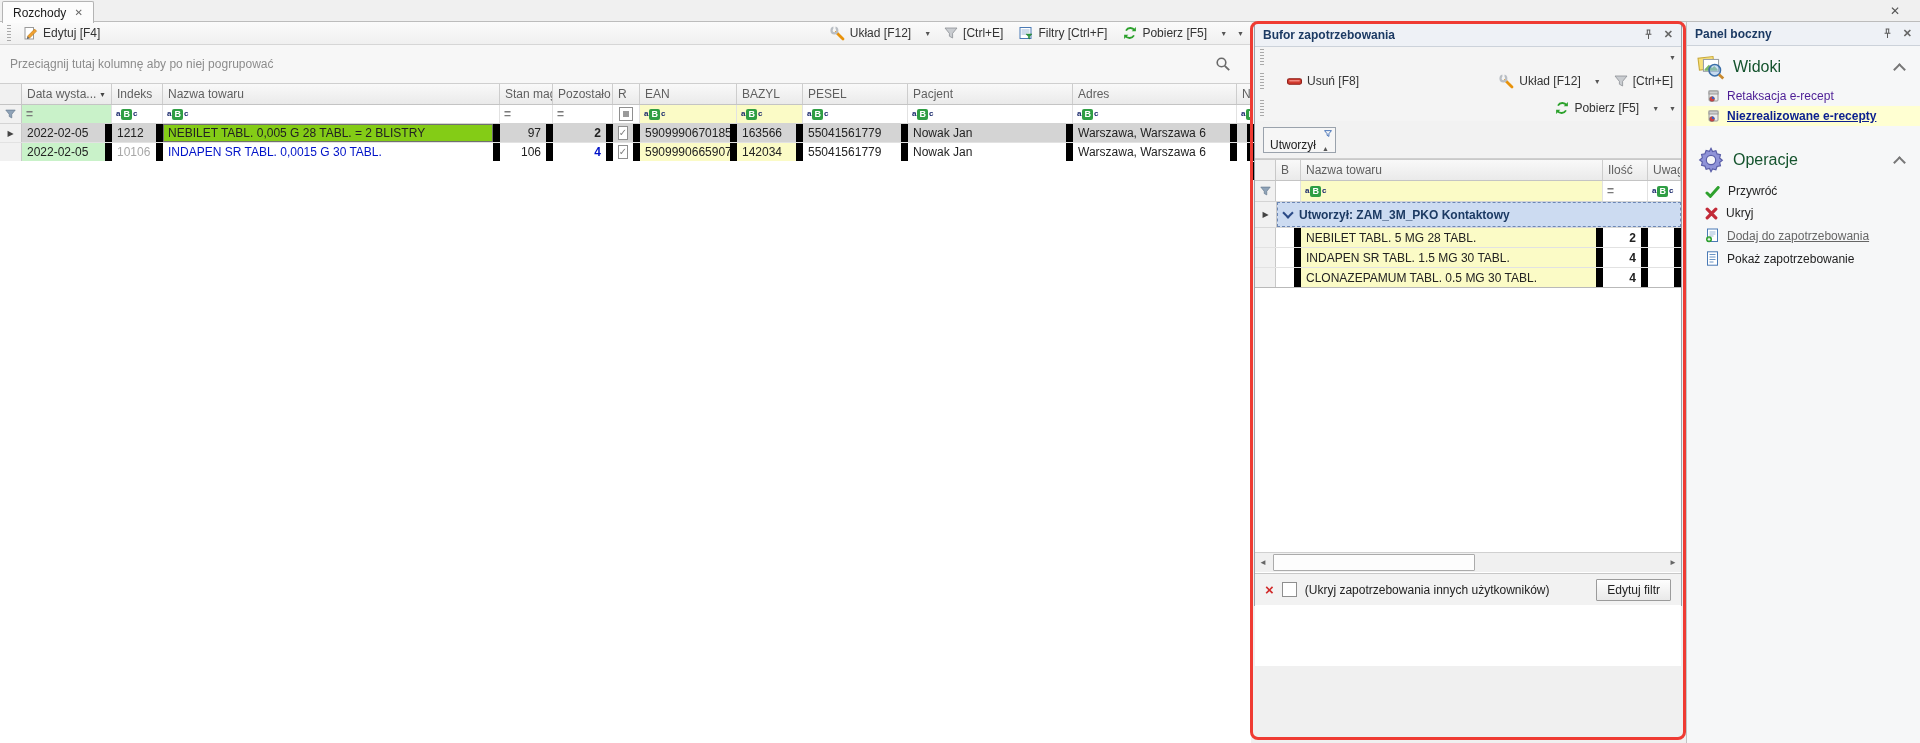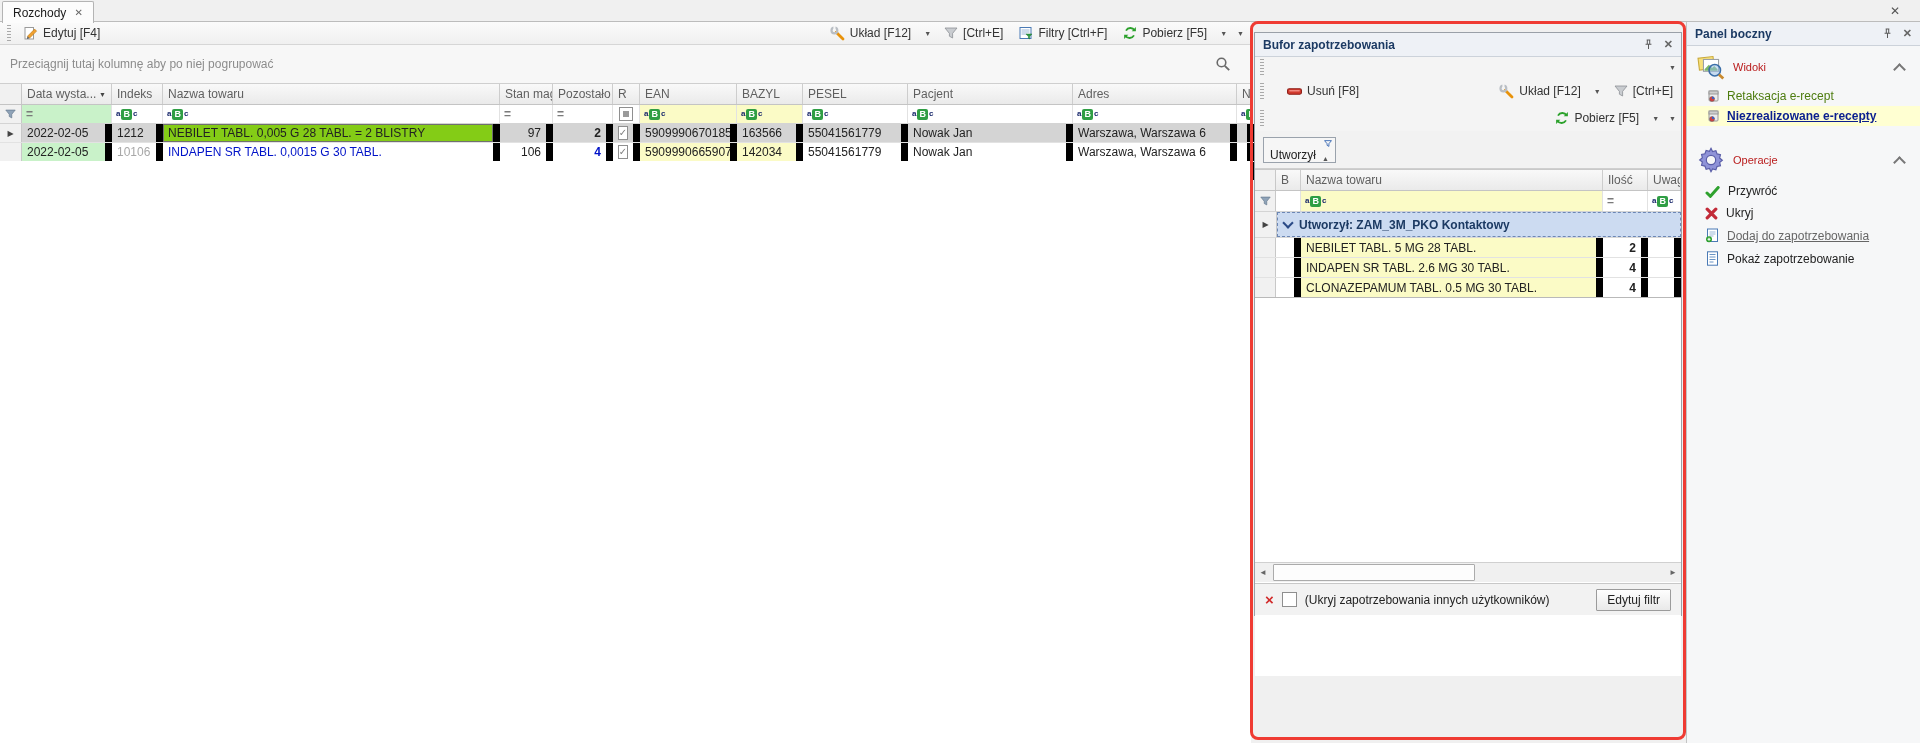--- a/index.html
+++ b/index.html
@@ -47,21 +47,21 @@
   .eqs{color:#7a7a7a;font-weight:bold}
   .abc{display:inline-flex;align-items:center;font-size:8px;line-height:1;color:#18276b;font-weight:bold}
   .abc .b{background:#2f9e44;color:#fff;padding:1px 2px;border-radius:2px;margin:0 1px;font-size:9px}
   .cb{width:12px;height:12px;border:1px solid #8f8f8f;background:#fff;display:flex;align-items:center;justify-content:center}
   .cb .ck{color:#7e7e7e;font-size:10px;line-height:1}
   .cb .indet{width:6px;height:6px;background:#9a9a9a}
   .rowarrow{font-size:8px;color:#444}
   .sortcaret{font-size:7px;color:#444;margin-left:auto}
 
   
-  .bufor{left:1254px;top:32px;width:428px;height:584px;background:#f4f4f4;border:1px solid #9aa0a8;box-sizing:border-box}
+  .bufor{left:1254px;top:22px;width:428px;height:584px;background:#f4f4f4;border:1px solid #9aa0a8;box-sizing:border-box}
   .ptitle{height:23px;background:#eef1f6;border-bottom:1px solid #ccd2da;display:flex;align-items:center;
           padding:0 8px;font-weight:bold;color:#1c3a63;gap:6px}
   .picos{margin-left:auto;display:flex;align-items:center;gap:10px;color:#555}
   .btbar{display:flex;align-items:center;padding:0 2px;box-sizing:border-box;gap:4px;background:#f4f4f4}
   .bt1{height:20px}.bt2{height:28px}.bt3{height:26px}
   .groupbar{height:38px;background:#f2f2f2;border-bottom:1px solid #cfcfcf;display:flex;align-items:flex-end;padding:0 0 5px 8px;box-sizing:border-box}
   .gbox{border:1px solid #9aa2ac;background:#f6f6f6;height:24px;display:flex;align-items:flex-end;gap:6px;padding:0 6px;position:relative}
   .gbox .ffun{position:absolute;right:3px;top:2px}
   .bgrid .gh>div,.bgrid .gf>div,.bgrid .gr>div{flex-shrink:0}
   .b-ind{width:21px}.b-b{width:25px}.b-naz{width:302px}.b-il{width:45px}.b-uw{width:33px}
@@ -76,23 +76,23 @@
   .sarrow{width:16px;height:17px;display:flex;align-items:center;justify-content:center;font-size:8px;color:#666;background:#f0f0f0}
   .thumb{width:200px;height:15px;background:#fdfdfd;border:1px solid #ababab;border-radius:1px;margin-left:2px}
   .bfooter{position:absolute;left:0;width:426px;height:32px;background:#f2f2f2;border-top:1px solid #c8c8c8;
            display:flex;align-items:center;padding:0 10px;box-sizing:border-box;gap:8px}
   .redx{color:#d12b2b;font-weight:bold;font-size:15px;line-height:1}
   .btn{border:1px solid #9b9b9b;background:linear-gradient(#fefefe,#e9e9e9);padding:3px 10px;color:#222;border-radius:1px}
 
   
   .sidep{left:1686px;top:22px;width:234px;height:721px;background:#f6f7f8;border-left:1px solid #c4c4c4;box-sizing:border-box}
   .sect-h{display:flex;align-items:center;gap:8px;padding:8px 10px 6px 10px}
-  .sect-title{font-size:11px;color:#b91c1c}
+  .sect-title{font-size:16px;color:#14532d}
   .sect-chev{margin-left:auto;margin-right:6px}
-  .sitem{display:flex;align-items:center;gap:7px;padding:3px 6px 3px 20px;color:#4d7c0f}
+  .sitem{display:flex;align-items:center;gap:7px;padding:3px 6px 3px 20px;color:#4c1d95}
   .sitem-active{background:#ffffd2;color:#0b1f8f;font-weight:bold;text-decoration:underline}
   .opitem{display:flex;align-items:flex-end;gap:8px;padding:4px 6px 4px 18px;color:#222}
   .op-link{color:#666;text-decoration:underline}
 
   .redbox{left:1250px;top:21px;width:436px;height:719px;border:3px solid #ef3b33;border-radius:8px;z-index:60;
           pointer-events:none;box-sizing:border-box}
 </style>
 </head>
 <body>
 
@@ -459,21 +459,21 @@
     <div class="gr" style="height:19px">
       <div class="b-ind ind"></div>
       <div class="b-b"></div>
       <div class="b-naz bg-yellow">NEBILET TABL. 5 MG 28 TABL.</div>
       <div class="b-il num bold">2</div>
       <div class="b-uw"></div>
     </div>
     <div class="gr" style="height:19px">
       <div class="b-ind ind"></div>
       <div class="b-b"></div>
-      <div class="b-naz bg-yellow">INDAPEN SR TABL. 2.6 MG 30 TABL.</div>
+      <div class="b-naz bg-yellow">INDAPEN SR TABL. 1.5 MG 30 TABL.</div>
       <div class="b-il num bold">4</div>
       <div class="b-uw"></div>
     </div>
     <div class="gr" style="height:19px;border-bottom:1px solid #b9b9b9">
       <div class="b-ind ind"></div>
       <div class="b-b"></div>
       <div class="b-naz bg-yellow">CLONAZEPAMUM TABL. 0.5 MG 30 TABL.</div>
       <div class="b-il num bold">4</div>
       <div class="b-uw"></div>
     </div>

